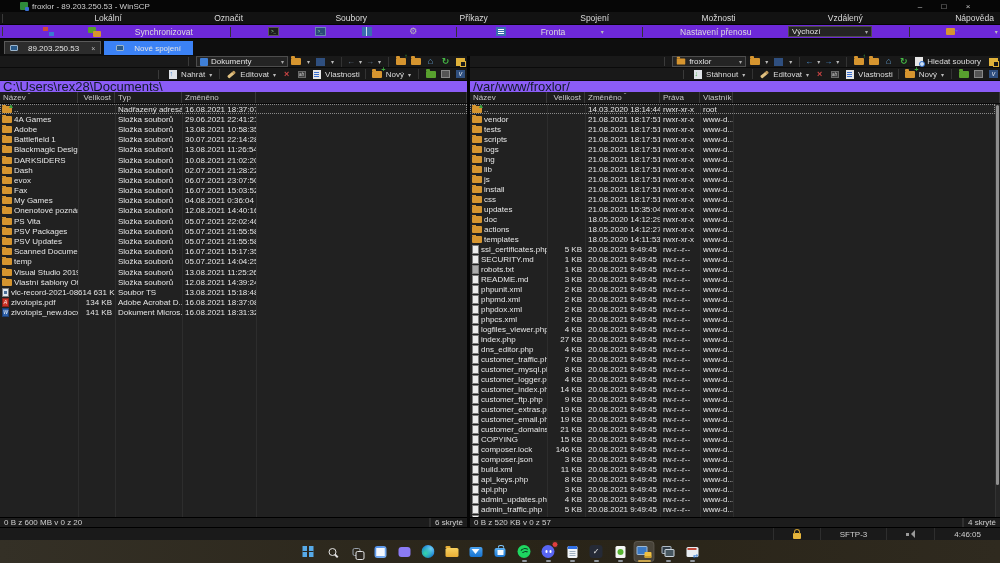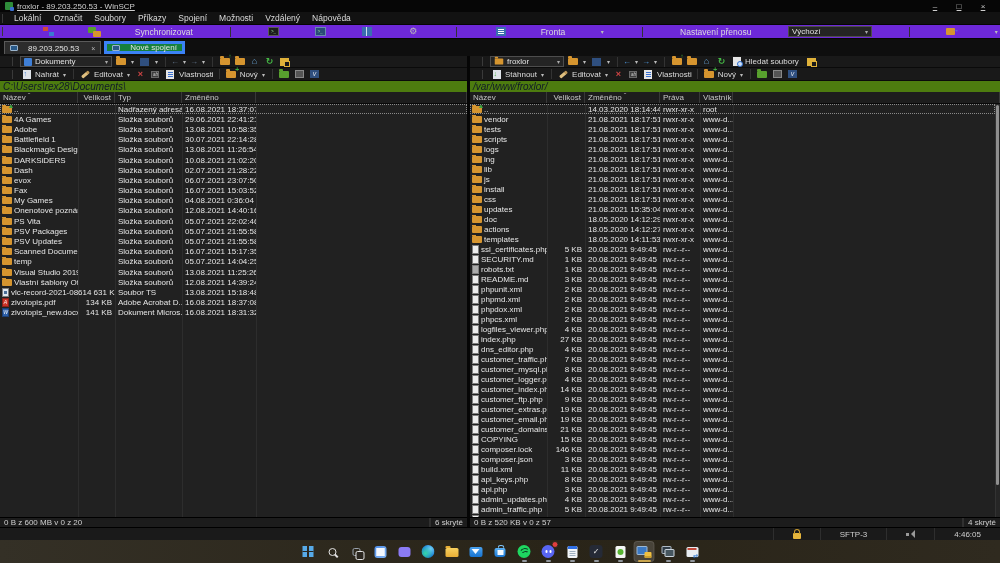--- a/index.html
+++ b/index.html
@@ -2,28 +2,28 @@
 <html><head>
 <meta charset="utf-8">
 <style>
   *{margin:0;padding:0;box-sizing:border-box;}
   html,body{width:1000px;height:563px;overflow:hidden;background:#000;
     font-family:"Liberation Sans","DejaVu Sans",sans-serif;}
   .screen{width:1000px;height:563px;position:relative;display:flex;flex-direction:column;}
   .winscp{height:540px;display:flex;flex-direction:column;background:#0c0c0c;}
 
   
-  .titlebar{height:12px;background:#060606;display:flex;align-items:center;padding:0 5px;color:#cfcfcf;font-size:8px;flex:none;text-decoration:underline;}
+  .titlebar{height:12px;background:#060606;display:flex;align-items:center;padding:0 20px;color:#cfcfcf;font-size:8px;flex:none;}
   .appicon{width:8px;height:8px;background:#2e8b3a;border-radius:1px;position:relative;margin-right:4px;flex:none;}
   .appicon::after{content:"";position:absolute;right:-1px;bottom:-1px;width:4px;height:4px;background:#3a6fd0;border-radius:1px;}
   .winctl{margin-left:auto;display:flex;gap:0;color:#c4c4c4;}
   .winctl span{width:24px;text-align:center;font-size:8px;cursor:default;}
 
   
-  .menubar{height:13px;background:#121212;display:flex;align-items:center;color:#dcdcdc;font-size:8.5px;flex:none;border-bottom:1px solid #050505;}
+  .menubar{height:13px;background:#121212;display:flex;align-items:center;color:#dcdcdc;font-size:8.5px;flex:none;border-bottom:1px solid #050505;justify-content:space-between;}
   .grab{width:3px;height:9px;border-left:1px solid #3a3a3a;margin:0 3px 0 2px;flex:none;}
   .menu-item{padding:0 6px;height:100%;display:flex;align-items:center;}
 
   
   .toolbar{height:14px;background:#6d28d9;display:flex;align-items:center;color:#dcdcdc;font-size:8.5px;flex:none;gap:18px;border-bottom:1px solid #050505;justify-content:space-between;}
   .sep{width:1px;height:10px;background:#333;margin:0 3px;flex:none;}
   .gi{display:inline-flex;align-items:center;justify-content:center;min-width:13px;height:12px;position:relative;flex:none;}
   .caret{font-size:6px;color:#bbb;margin:0 2px;}
   .mi-sync{width:11px;height:9px;position:relative;}
   .mi-sync::before{content:"";position:absolute;left:0;top:0;width:5px;height:4px;background:#d04a3a;}
@@ -45,32 +45,32 @@
   .combo{background:#242424;border:1px solid #4d4d4d;height:11px;display:flex;align-items:center;padding:0 3px;gap:3px;color:#e2e2e2;font-size:8px;}
   .combo .dn{margin-left:auto;font-size:6px;color:#aaa;}
   .mi-transfer{position:relative;width:13px;height:9px;}
   .mi-transfer::before{content:"";position:absolute;left:0;top:1px;width:9px;height:7px;background:#d6952f;border-radius:1px;}
   .mi-transfer::after{content:"\2192";position:absolute;right:0;top:-1px;font-size:7px;color:#4f9ae0;}
 
   
   .tabbar{height:17px;background:#0e0e0e;display:flex;align-items:flex-start;padding:2px 4px 0;gap:3px;flex:none;}
   .tab{height:13px;display:flex;align-items:center;gap:10px;font-size:8px;color:#e4e4e4;padding:0 5px;}
   .tab.active{background:#2c2c2c;border:1px solid #5a5a5a;border-bottom:none;}
-  .tab.newtab{border:3px solid #3b82f6;background:#15803d;}
+  .tab.newtab{border:7px solid #3b82f6;background:#7f1d1d;}
   .tabmon{width:8px;height:6px;background:#2a5a8a;border:1px solid #9ab4cc;border-radius:1px;flex:none;}
   .tabx{color:#bbb;font-size:7px;margin-left:2px;}
 
   
   .panels{flex:1;display:flex;background:#050505;min-height:0;}
   .panel{display:flex;flex-direction:column;background:#101010;min-width:0;}
   .panel.left{width:467px;flex:none;}
   .panel.right{flex:1;}
   .splitter{width:3px;background:#050505;flex:none;}
 
-  .ptool{height:12px;background:#191919;display:flex;align-items:center;font-size:8px;color:#dcdcdc;gap:2px;padding-left:10px;flex:none;border-bottom:1px solid #0a0a0a;}
+  .ptool{height:12px;background:#191919;display:flex;align-items:center;font-size:8px;color:#dcdcdc;gap:2px;padding-left:2px;flex:none;border-bottom:1px solid #0a0a0a;justify-content:flex-end;}
   .ptool2{height:13px;}
   .ic-docs{width:8px;height:8px;background:#3f7fd6;border-radius:1px;flex:none;}
   .arrow{font-size:8px;line-height:1;}
   .arrow.dim{color:#5e7186;}
   .arrow.blue{color:#4f9ae0;}
   .mf .uparr{position:absolute;right:-2px;top:-5px;font-size:6px;color:#3fae3f;font-weight:bold;}
   .ic-last{width:9px;height:8px;background:#e0b23a;position:relative;}
   .ic-last::after{content:"";position:absolute;right:-1px;bottom:-1px;width:4px;height:4px;background:#1a1a1a;border:1px solid #e0b23a;}
   .ic-doc{width:8px;height:9px;background:#dfe3e8;position:relative;flex:none;}
   .ic-doc .ar{position:absolute;left:1px;top:0;font-size:7px;font-weight:bold;}
@@ -80,21 +80,21 @@
   .ic-ren{width:8px;height:7px;background:#3e3e3e;border:1px solid #6a6a6a;color:#ccc;font-size:4.5px;display:flex;align-items:center;justify-content:center;}
   .ic-props{width:8px;height:9px;background:#e6e6e6;position:relative;}
   .ic-props::after{content:"";position:absolute;left:1.5px;top:2px;width:5px;height:1px;background:#3a6fd0;box-shadow:0 2px #3a6fd0,0 4px #3a6fd0;}
   .ic-plusf{position:relative;}
   .ic-plusf::after{content:"+";position:absolute;right:-3px;top:-5px;color:#3fae3f;font-size:7px;font-weight:bold;}
   .ic-win{width:9px;height:8px;background:#555;border:1px solid #888;}
   .ic-v{width:9px;height:8px;background:#2f4f7f;color:#fff;font-size:5px;display:flex;align-items:center;justify-content:center;}
   .ic-find{width:8px;height:9px;background:#e6e6e6;position:relative;}
   .ic-find::after{content:"";position:absolute;right:-2px;bottom:-1px;width:4px;height:4px;border:1px solid #2f6fd0;border-radius:50%;background:#cfe0f4;}
 
-  .pathbar{height:11px;background:#4d7c0f;color:#101a28;font-size:10px;line-height:11px;padding:0 3px;flex:none;overflow:hidden;white-space:nowrap;font-style:italic;}
+  .pathbar{height:11px;background:#8b5cf6;color:#101a28;font-size:13px;line-height:11px;padding:0 3px;flex:none;overflow:hidden;white-space:nowrap;}
 
   .phead{height:12px;background:#1d1d1d;display:flex;color:#c6c6c6;font-size:8px;flex:none;border-bottom:1px solid #090909;}
   .hc{display:flex;align-items:center;padding-left:3px;border-right:1px solid #383838;overflow:hidden;white-space:nowrap;}
   .hc .sort{font-size:8px;color:#aaa;margin-left:2px;position:relative;top:-2px;}
   .hc.num{justify-content:flex-end;padding-right:3px;padding-left:0;}
   .hfill{flex:1;}
 
   
   .lw-name{width:78px;}.lw-size{width:37px;}.lw-type{width:67px;}.lw-chg{width:74px;}
   

